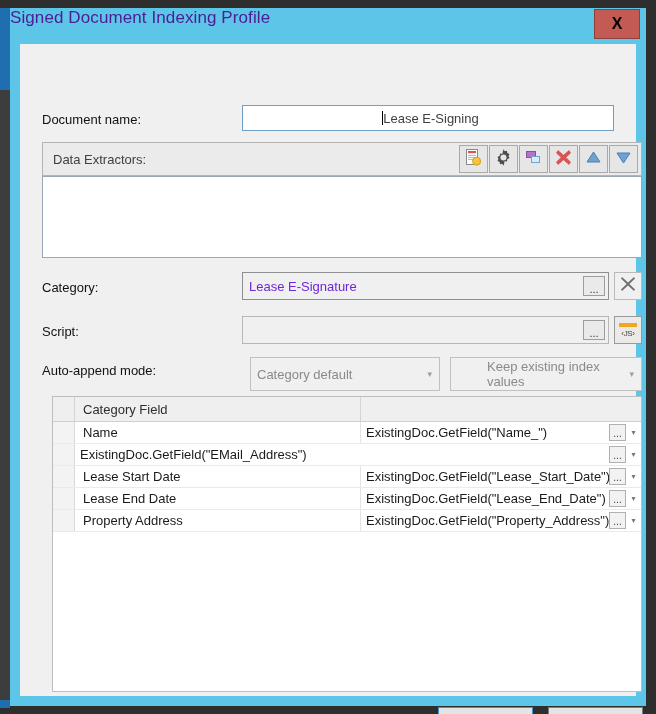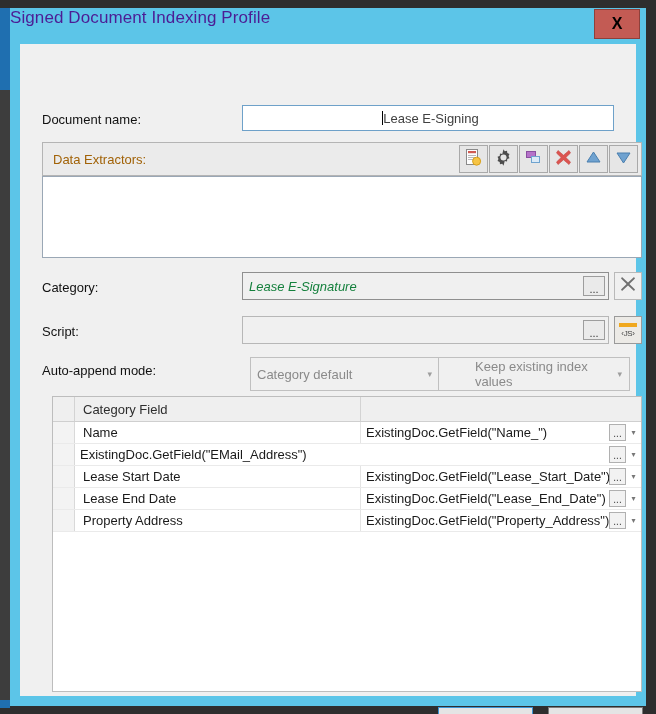--- a/index.html
+++ b/index.html
@@ -134,21 +134,21 @@
     position: absolute;
     left: 22px; top: 98px;
     width: 600px; height: 34px;
     background: #ebebeb;
     border: 1px solid #b4b4b4;
     box-sizing: border-box;
   }
   #extractors-label {
     position: absolute;
     left: 10px; top: 9px;
-    font-size: 13px; color: #a16207;
+    font-size: 13px; color: #404040;
     font-family: "Liberation Sans", sans-serif;
   }
   #extractors-toolbar {
     position: absolute;
     right: 3px; top: 2px;
     display: flex;
     gap: 1px;
   }
   .tbtn {
     width: 29px; height: 28px;
@@ -177,25 +177,24 @@
     left: 222px; top: 228px;
     width: 367px; height: 28px;
     background: #f0f0f0;
     border: 1px solid #8f8f8f;
     box-sizing: border-box;
     display: flex;
     align-items: center;
   }
   #category-value {
     font-size: 13px;
-    color: #15803d;
+    color: #6d28d9;
     padding-left: 6px;
     flex: 1;
     font-family: "Liberation Sans", sans-serif;
-    font-style: italic;
   }
   .ellipsis-btn {
     width: 22px; height: 20px;
     margin-right: 3px;
     background: #eaeaea;
     border: 1px solid #9d9d9d;
     box-sizing: border-box;
     font-size: 11px;
     color: #333;
     display: flex;
@@ -272,21 +271,21 @@
     padding-left: 6px;
     cursor: default;
   }
   .combo .arrow {
     margin-left: auto;
     margin-right: 7px;
     font-size: 9px;
     color: #9e9e9e;
   }
   #combo-mode { left: 230px; top: 313px; width: 190px; }
-  #combo-keep { left: 418px; top: 313px; width: 192px; padding-left: 36px; }
+  #combo-keep { left: 430px; top: 313px; width: 192px; padding-left: 36px; }
 
   
   #grid {
     position: absolute;
     left: 32px; top: 352px;
     width: 590px; height: 296px;
     background: #fff;
     border: 1px solid #bdbdbd;
     box-sizing: border-box;
     overflow: hidden;

